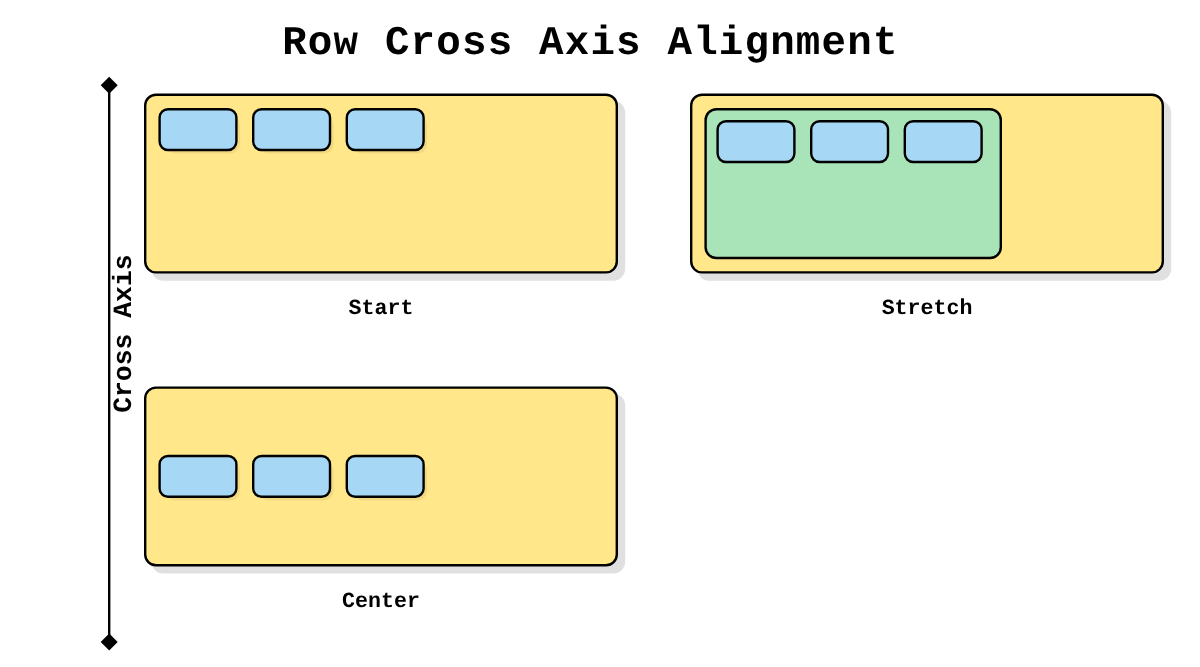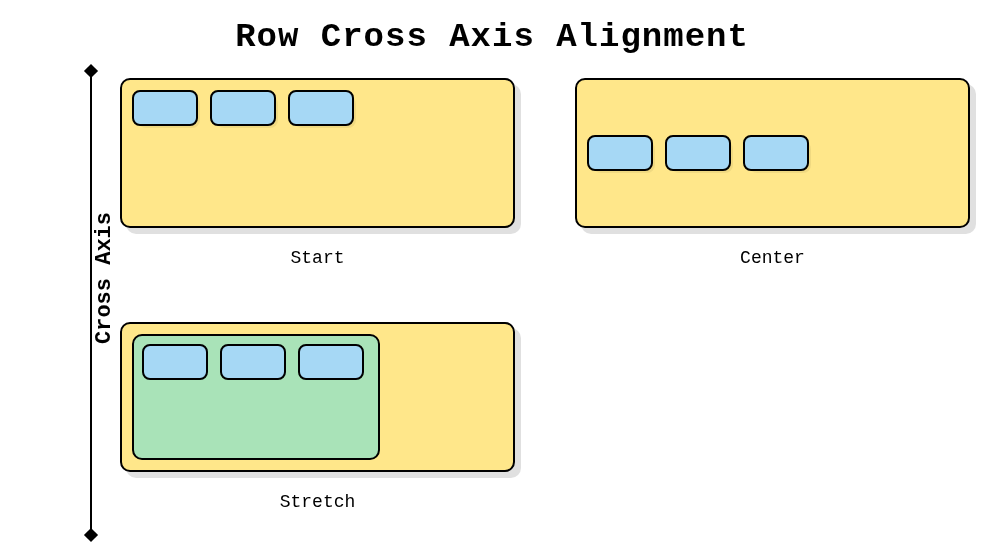--- a/index.html
+++ b/index.html
@@ -123,21 +123,21 @@
     display: flex;
     flex-direction: row;
     align-items: flex-start;
     padding: 8px;
     gap: 12px;
   }
   .cell-label {
     margin-top: 20px;
     text-align: center;
     font-size: 18px;
-    font-weight: normal;
+    font-weight: bold;
   }
 </style>
 </head>
 <body>
 
 <div class="title">Row Cross Axis Alignment</div>
 
 <div class="axis-label">Cross Axis</div>
 <div class="axis-line"></div>
 
@@ -152,36 +152,36 @@
         <div class="chip"></div>
       </div>
     </div>
     <div class="cell-label">Start</div>
   </div>
 
 
   <div class="cell">
     <div class="panel-wrap">
       <div class="shadow"></div>
-      <div class="panel yellow align-center">
-        <div class="chip"></div>
-        <div class="chip"></div>
-        <div class="chip"></div>
-      </div>
-    </div>
-    <div class="cell-label">Center</div>
-  </div>
-
-  <div class="cell">
-    <div class="panel-wrap">
-      <div class="shadow"></div>
       <div class="panel yellow align-stretch">
         <div class="stretch-wrap green">
           <div class="chip"></div>
           <div class="chip"></div>
           <div class="chip"></div>
         </div>
       </div>
     </div>
     <div class="cell-label">Stretch</div>
   </div>
 
+  <div class="cell">
+    <div class="panel-wrap">
+      <div class="shadow"></div>
+      <div class="panel yellow align-center">
+        <div class="chip"></div>
+        <div class="chip"></div>
+        <div class="chip"></div>
+      </div>
+    </div>
+    <div class="cell-label">Center</div>
+  </div>
+
 </div>
 
 </body></html>

